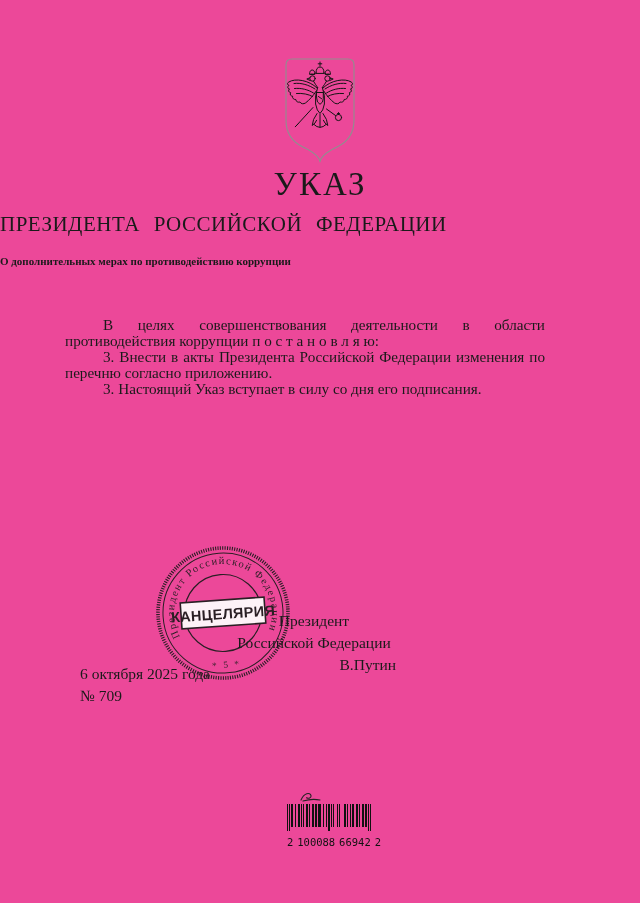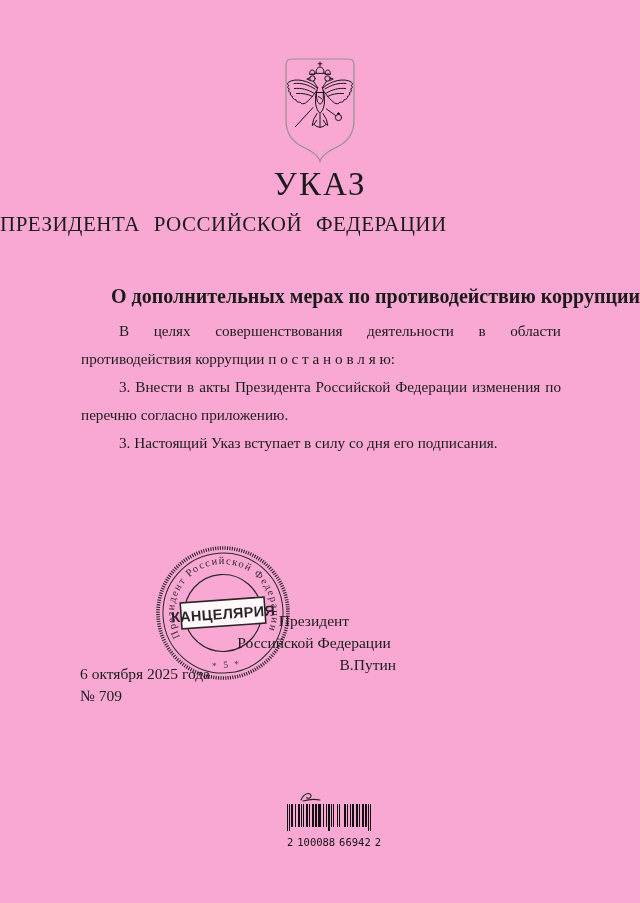--- a/index.html
+++ b/index.html
@@ -1,36 +1,36 @@
 <!DOCTYPE html>
 <html><head>
 <meta charset="utf-8">
 <style>
   html,body{margin:0;padding:0;background:#e8e8e8;}
   .page{
     position:relative;width:640px;height:903px;margin:0 auto;
-    background:#f9a8d4;overflow:hidden;
+    background:#ec4899;overflow:hidden;
     font-family:"Liberation Serif", serif;color:#1a1a1a;
   }
   .coat{position:absolute;left:282px;top:56px;width:76px;height:110px;}
   .doc-title{
     position:absolute;left:0;top:166px;width:640px;text-align:center;
     font-size:33px;letter-spacing:2px;font-weight:normal;
   }
   .doc-subtitle{
     position:absolute;left:0;top:212px;width:640px;text-align:left;
     font-size:21px;word-spacing:8px;letter-spacing:0.5px;
   }
   .doc-subject{
-    position:absolute;left:0;top:285px;width:640px;text-align:right;
-    font-size:20px;font-weight:bold;
+    position:absolute;left:0;top:255px;width:640px;text-align:left;
+    font-size:11px;font-weight:bold;
   }
   .doc-body{
-    position:absolute;left:81px;top:317px;width:480px;
-    font-size:15.2px;line-height:28px;
+    position:absolute;left:65px;top:317px;width:480px;
+    font-size:15.2px;line-height:16px;
   }
   .doc-body p{
     margin:0;text-align:justify;text-align-last:left;text-indent:38px;
   }
   .signature{
     position:absolute;left:232px;top:610px;display:flex;align-items:flex-end;
     font-size:15.5px;line-height:22px;flex-direction:column;
   }
   .sig-title{width:164px;text-align:center;}
   .sig-name{margin-left:24px;white-space:nowrap;}

